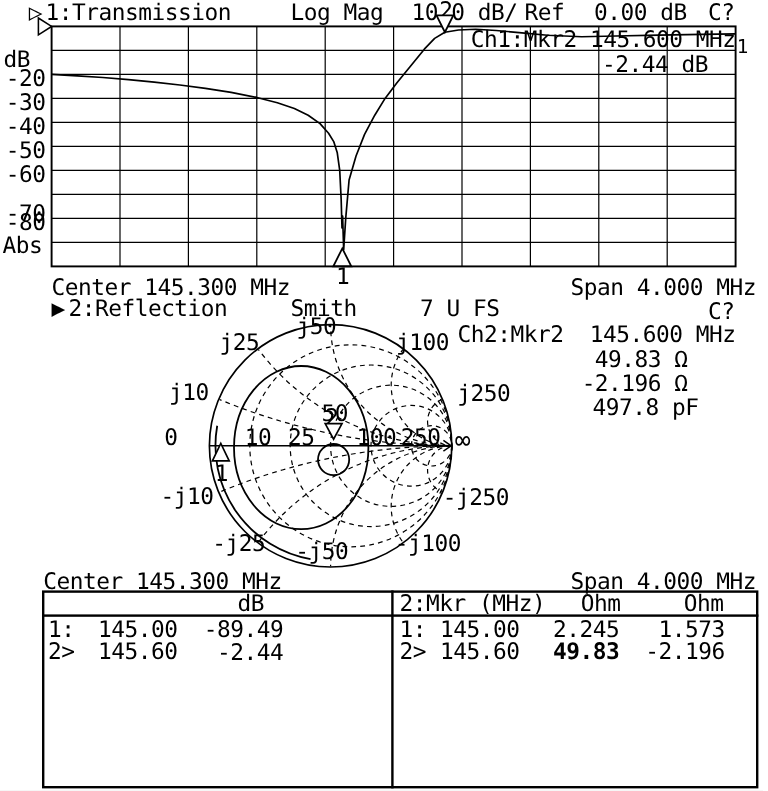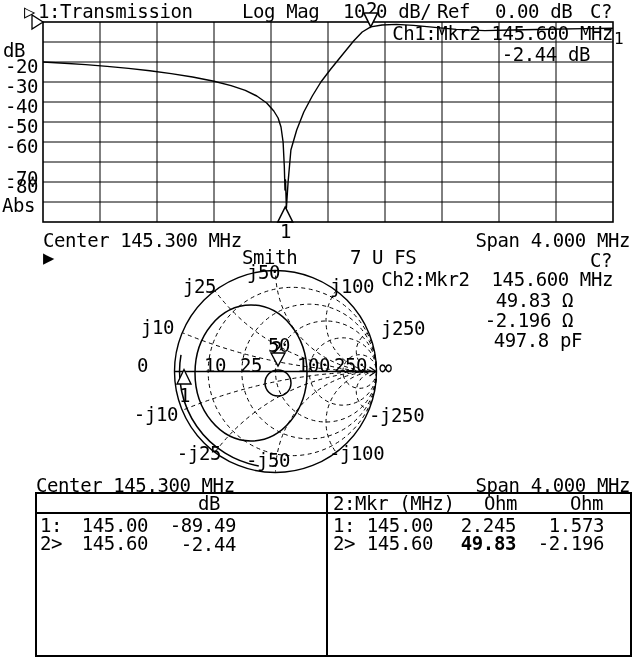--- a/index.html
+++ b/index.html
@@ -47,20 +47,21 @@
       <div class="t r" style="right:602px;top:157px;margin-top:12px;">-70</div>
       <div class="t r" style="right:602px;top:177px;">-80</div>
     </div>
   <div class="t" style="left:2px;top:196px;">Abs</div>
 
   <div class="t" style="left:280px;top:222px;">1</div>
   <div class="t" style="left:43px;top:231px;">Center 145.300 MHz</div>
   <div class="t r" style="right:10px;top:231px;">Span 4.000 MHz</div>
 
   <div class="t" style="left:43px;top:248px;">▶</div>
+  <div class="t" style="left:57px;top:248px;">2:Reflection</div>
   <div class="t" style="left:242px;top:248px;">Smith</div>
   <div class="t" style="left:350px;top:248px;">7 U FS</div>
   <div class="t" style="left:590px;top:251px;">C?</div>
 
   <div class="t r" style="right:27px;top:270px;">Ch2:Mkr2  145.600 MHz</div>
   <div class="t r" style="right:67px;top:291px;">49.83 Ω</div>
   <div class="t r" style="right:67px;top:311px;">-2.196 Ω</div>
   <div class="t r" style="right:58px;top:331px;">497.8 pF</div>
 
   <div id="smith-labels">

